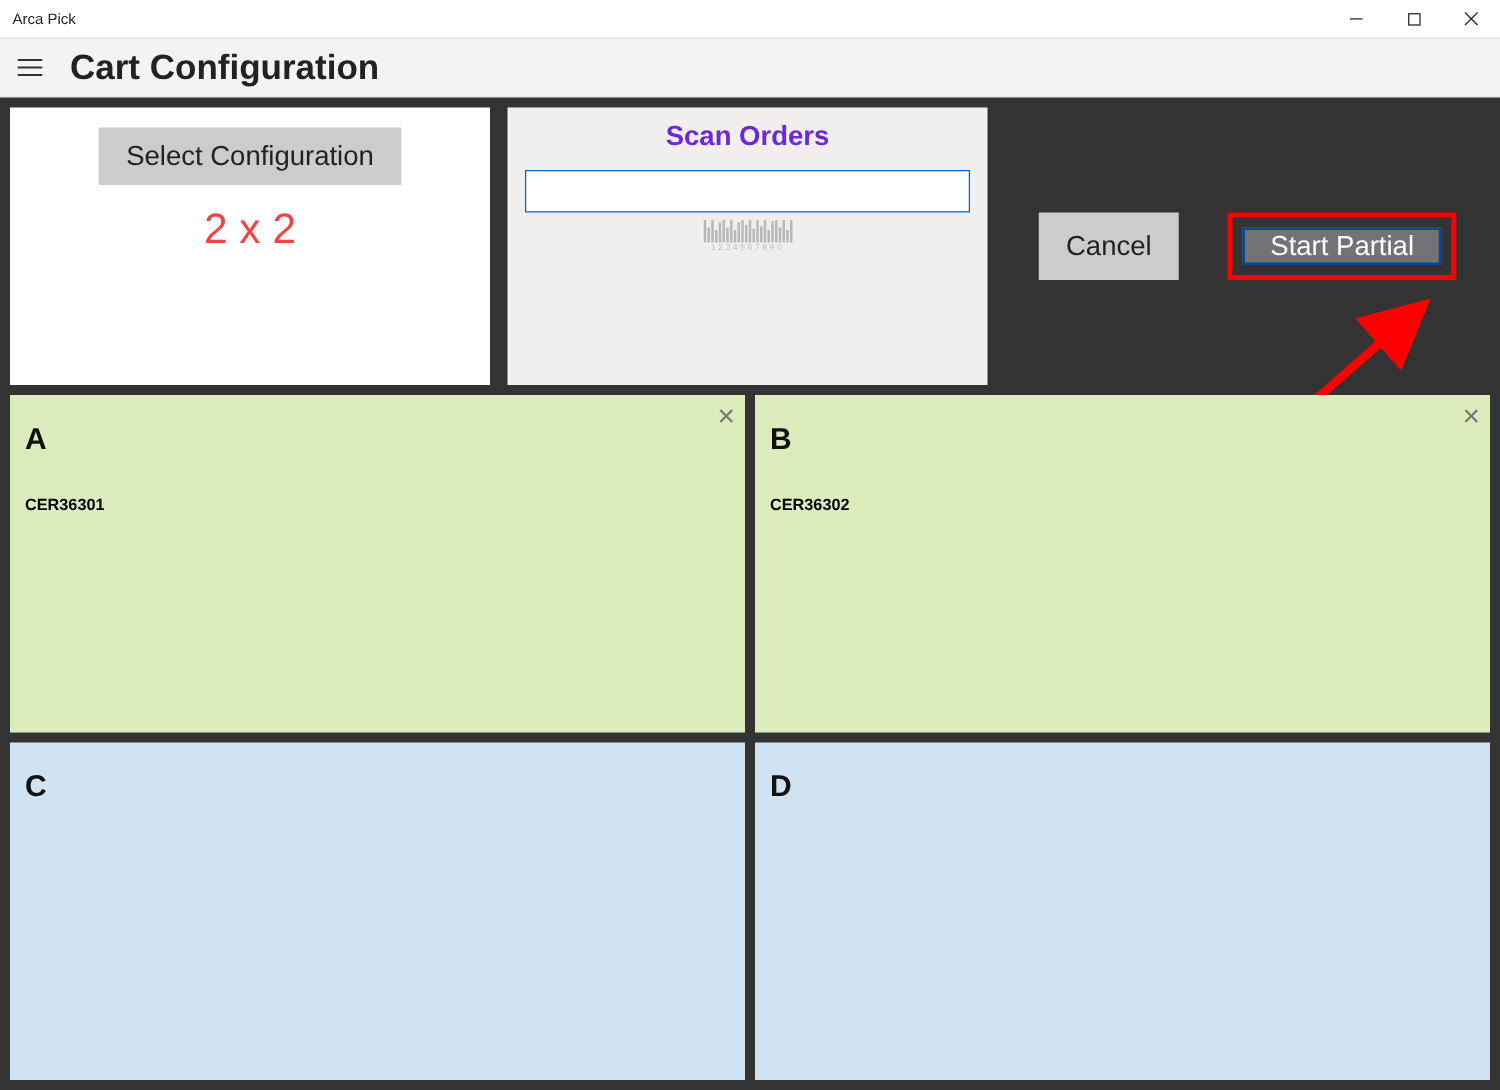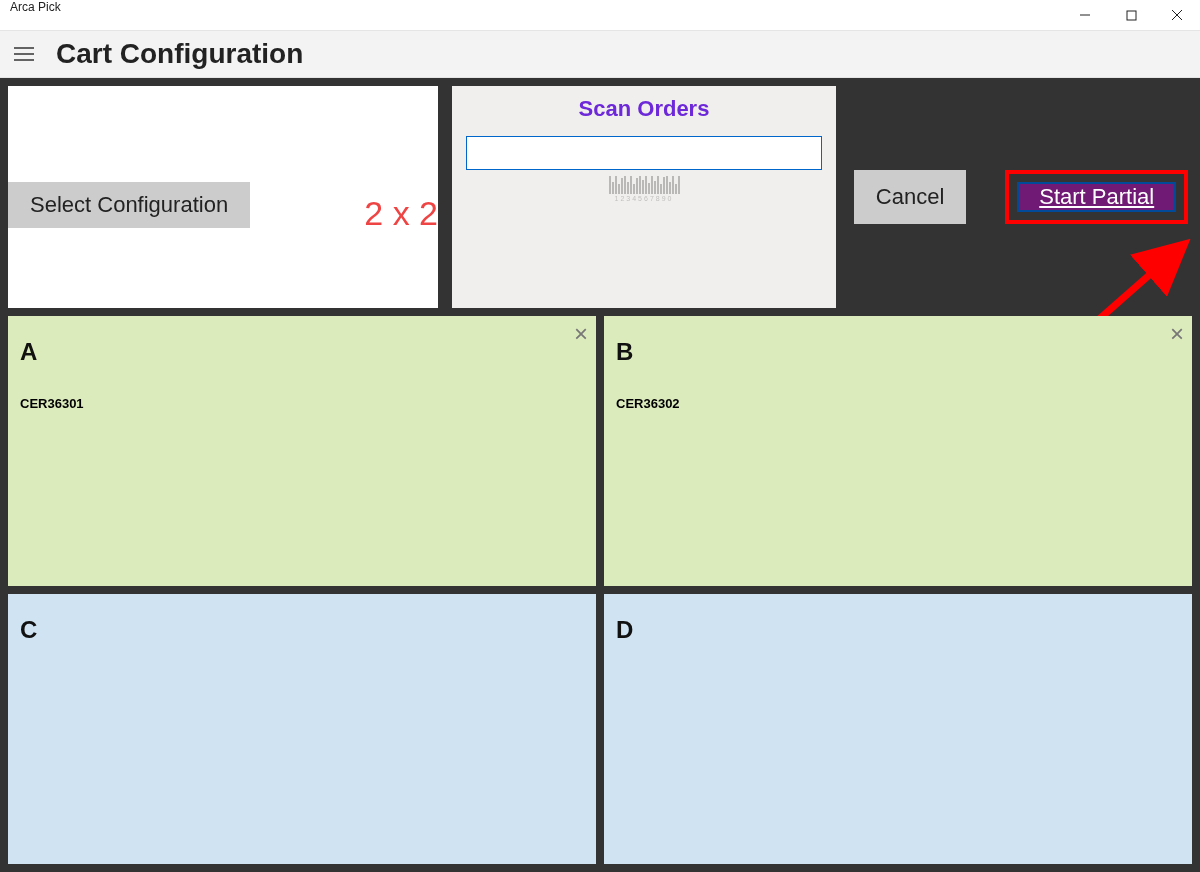--- a/index.html
+++ b/index.html
@@ -7,20 +7,21 @@
     font-family: "Segoe UI", Arial, sans-serif;
     width: 1200px;
     height: 872px;
     background: #ffffff;
     overflow: hidden;
   }
   
   .titlebar {
     height: 30px;
     display: flex;
+    align-items: center;
     justify-content: space-between;
     padding: 0 0 0 10px;
     background: #ffffff;
     font-size: 12px;
   }
   .titlebar .title { color: #222; }
   .win-controls { display: flex; height: 100%; }
   .win-btn {
     width: 46px;
     height: 30px;
@@ -64,27 +65,26 @@
     display: flex;
     flex-direction: column;
     gap: 8px;
   }
   .top-row {
     display: flex;
     gap: 14px;
     height: 222px;
   }
   .panel-config {
-    width: 430px;
+    width: 384px;
     background: #ffffff;
     display: flex;
-    flex-direction: row;
+    flex-direction: column;
     align-items: center;
     padding-top: 16px;
-    justify-content: space-between;
   }
   .btn-gray {
     background: #ccc;
     border: none;
     padding: 10px 22px;
     font-size: 22px;
     color: #222;
     cursor: pointer;
   }
   .config-text {
@@ -154,27 +154,26 @@
     font-size: 22px;
     color: #222;
     cursor: pointer;
   }
   .highlight-box {
     border: 4px solid #ff0000;
     padding: 8px;
     display: inline-flex;
   }
   .btn-primary {
-    background: #701a75;
+    background: #737373;
     border: 2px solid #004a99;
     color: #fff;
     padding: 0 20px;
     font-size: 22px;
     cursor: pointer;
-    text-decoration: underline;
   }
   .arrow-annotation {
     position: absolute;
     left: 220px;
     top: 150px;
     pointer-events: none;
   }
   
   .grid {
     flex: 1;

